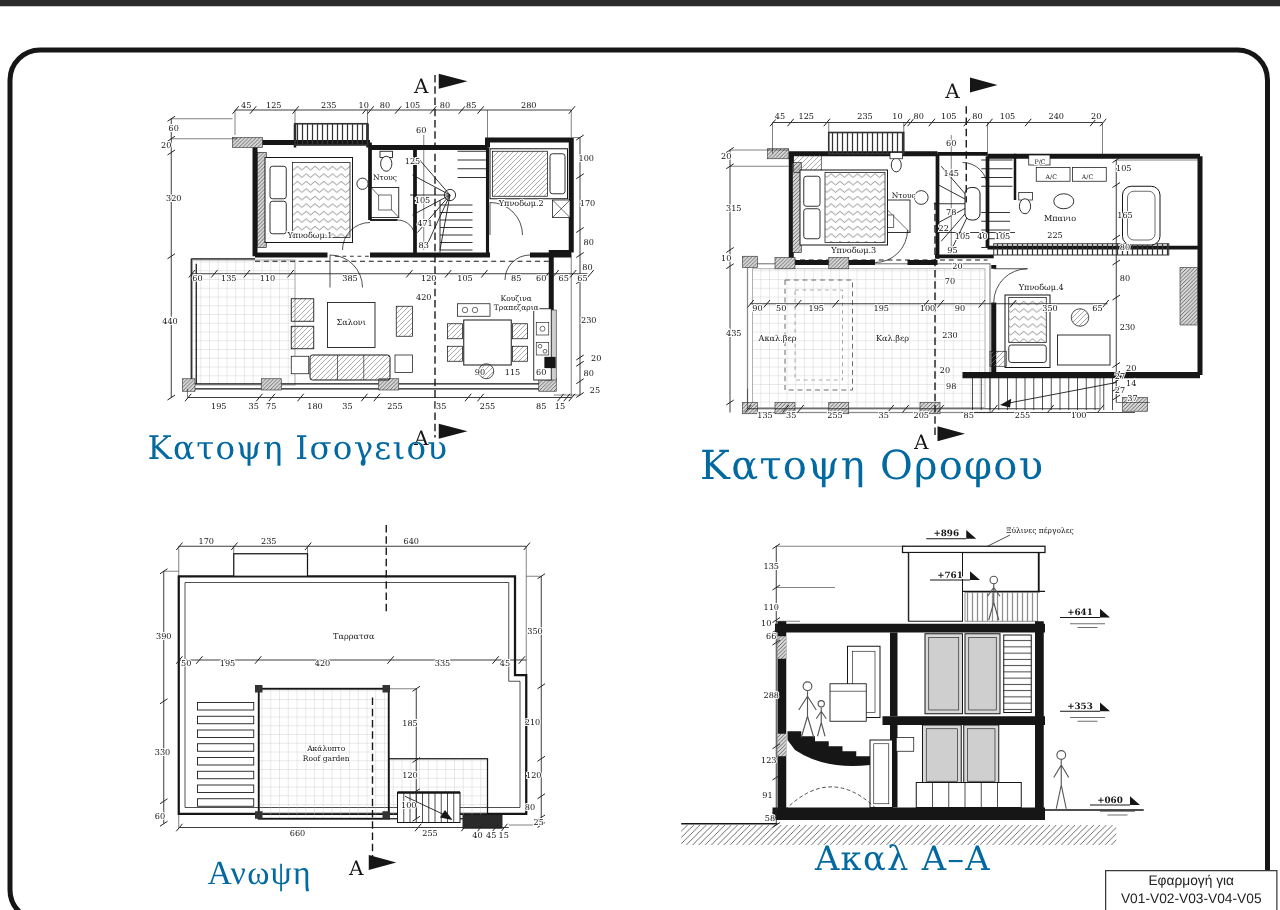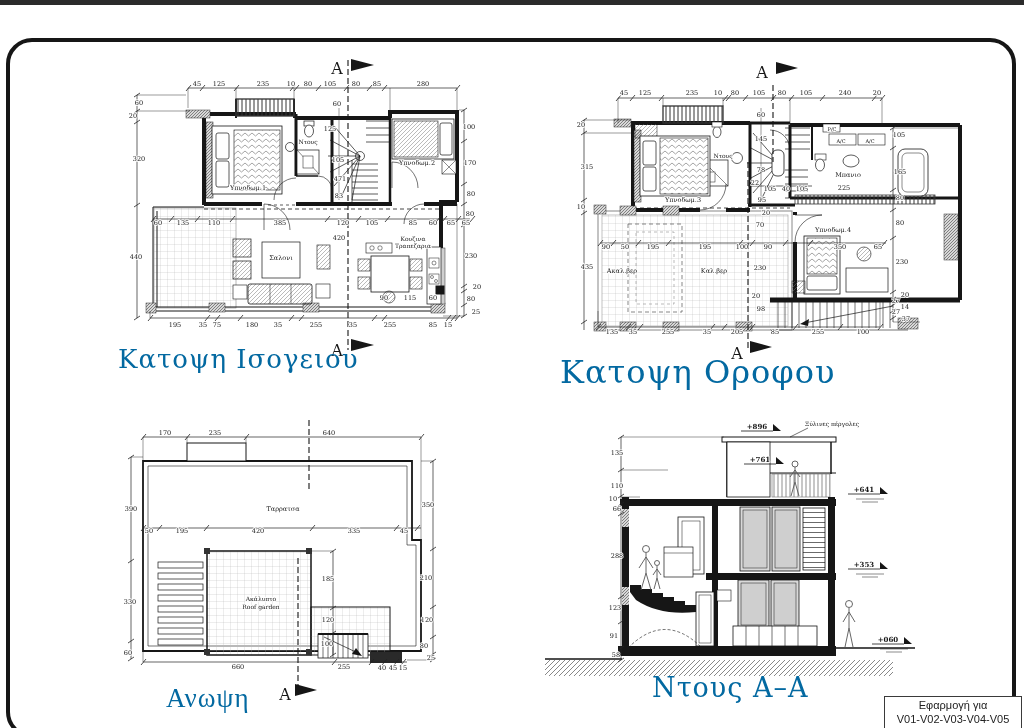--- a/index.html
+++ b/index.html
@@ -593,18 +593,18 @@
       <text x="617" y="558" font-size="6.5" text-anchor="middle">288</text>
       <text x="615" y="610" font-size="6.5" text-anchor="middle">123</text>
       <text x="614" y="638" font-size="6.5" text-anchor="middle">91</text>
       <text x="616" y="657" font-size="6.5" text-anchor="middle">58</text>
     </g>
 </svg>
 
 <div class="view-title t-gf">Κατοψη Ισογειου</div>
 <div class="view-title t-uf">Κατοψη Οροφου</div>
 <div class="view-title t-roof">Ανωψη</div>
-<div class="view-title t-sec">Ντους Α–Α</div>
+<div class="view-title t-sec">Ακαλ Α–Α</div>
 
 <div class="labelbox">
   <div>Εφαρμογή για</div>
   <div>V01-V02-V03-V04-V05</div>
 </div>
 
 </body></html>

